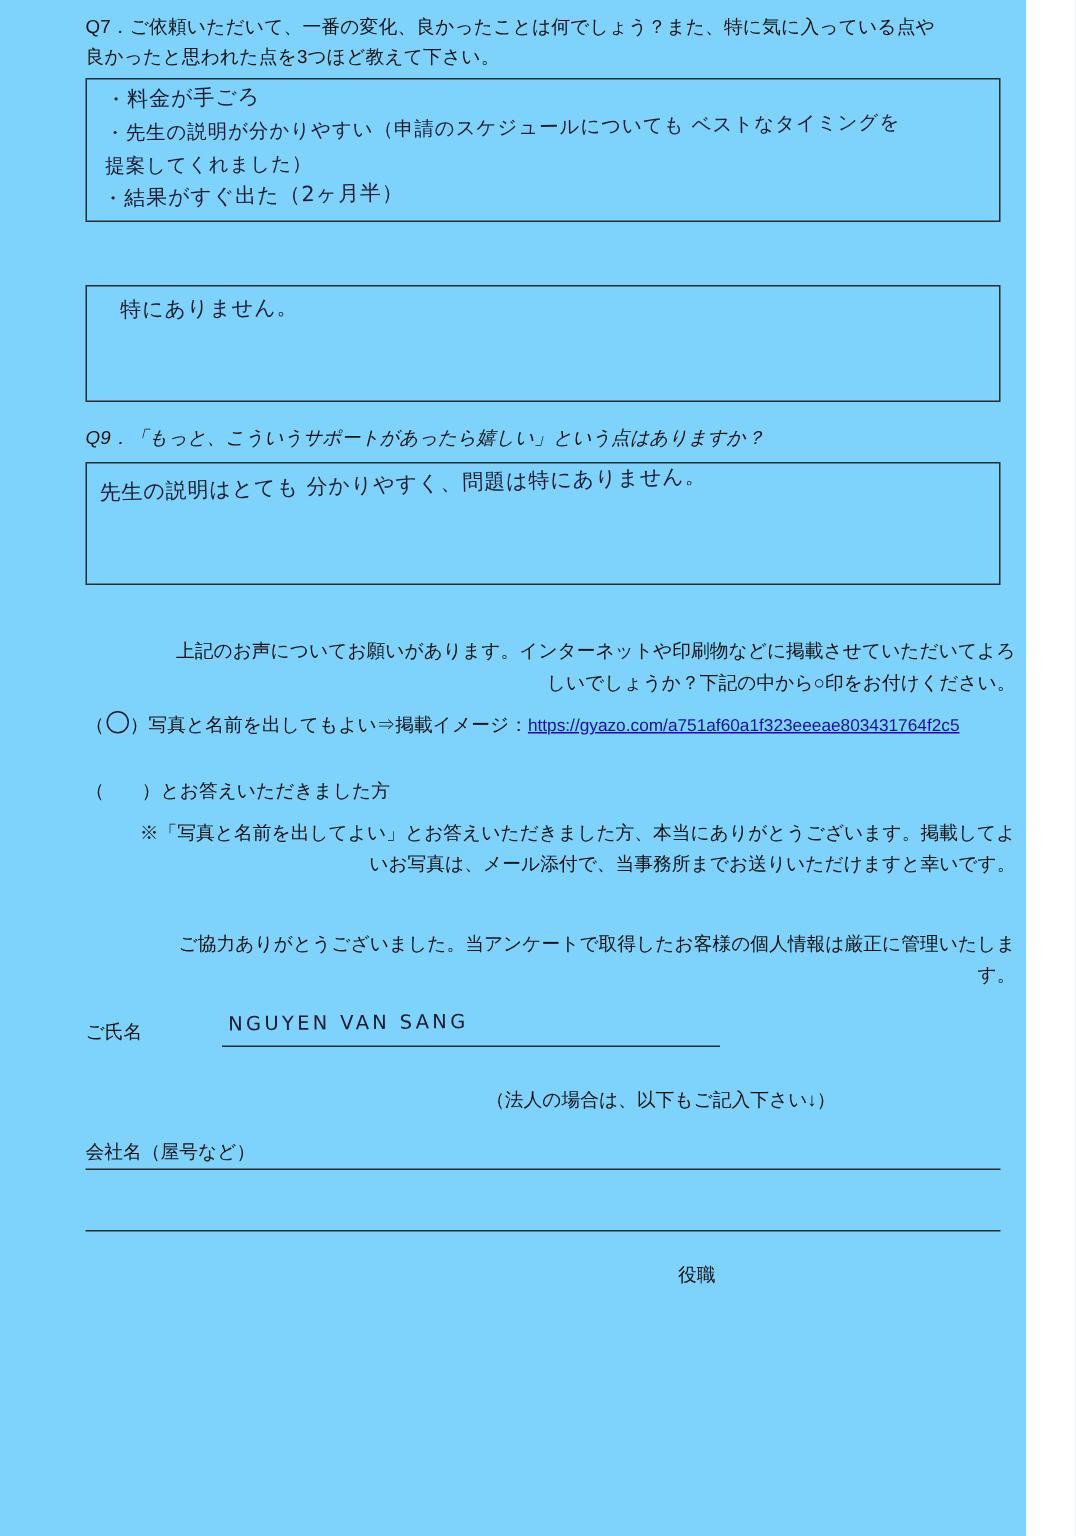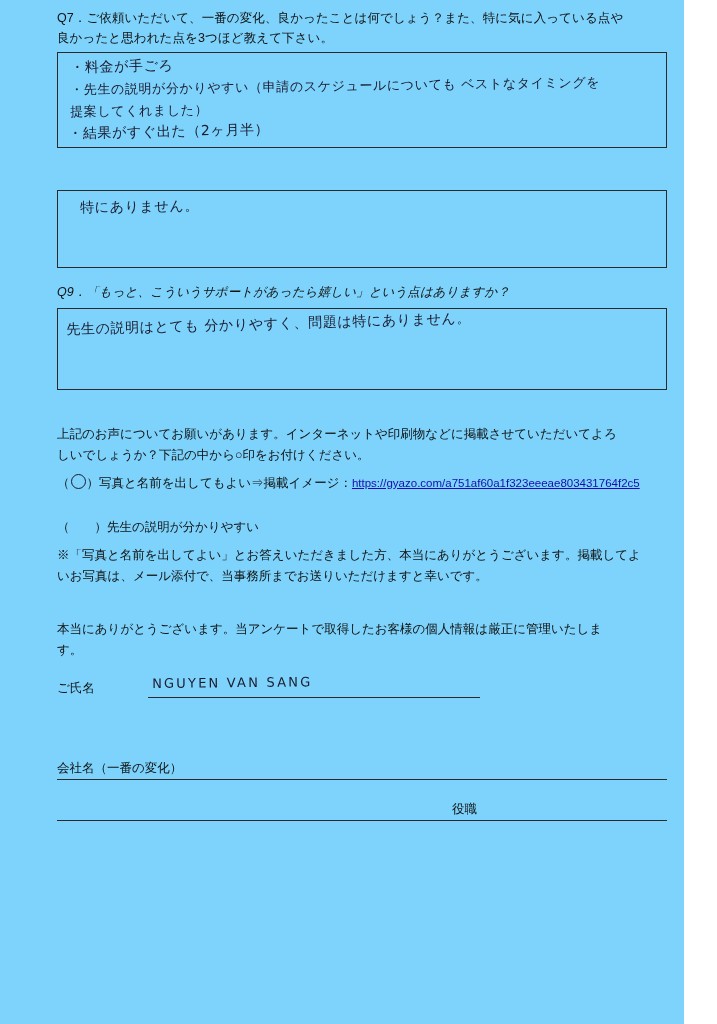--- a/index.html
+++ b/index.html
@@ -30,20 +30,21 @@
     letter-spacing: 0.1px;
     color: #111;
     white-space: pre-line;
   }
   .body-text {
     position: absolute;
     font-size: 12.5px;
     line-height: 21px;
     color: #111;
     white-space: pre-line;
+    text-align: right;
   }
   .answer-box {
     position: absolute;
     border: 1px solid #2b2b2b;
     box-sizing: border-box;
     background: transparent;
   }
   
   .hand {
     position: absolute;
@@ -130,33 +131,34 @@
 
   <div class="body-text" style="left:57px; top:424px; width:620px;">上記のお声についてお願いがあります。インターネットや印刷物などに掲載させていただいてよろ
 しいでしょうか？下記の中から○印をお付けください。</div>
 
   <div class="paren-row" style="left:57px; top:473px;">
     <span>（</span><span class="circle-mark"></span><span>）</span><span>写真と名前を出してもよい⇒掲載イメージ：</span><span class="link">https://gyazo.com/a751af60a1f323eeeae803431764f2c5</span>
   </div>
 
 
   <div class="paren-row" style="left:57px; top:517px;">
-    <span>（　　）</span><span>先生の説明が分かりやすい</span>
+    <span>（　　）</span><span>とお答えいただきました方</span>
   </div>
 
   <div class="body-text" style="left:57px; top:545px; width:620px;">※「写真と名前を出してよい」とお答えいただきました方、本当にありがとうございます。掲載してよ
 いお写真は、メール添付で、当事務所までお送りいただけますと幸いです。</div>
 
-  <div class="body-text" style="left:57px; top:619px; width:620px;">本当にありがとうございます。当アンケートで取得したお客様の個人情報は厳正に管理いたしま
+  <div class="body-text" style="left:57px; top:619px; width:620px;">ご協力ありがとうございました。当アンケートで取得したお客様の個人情報は厳正に管理いたしま
 す。</div>
 
   <div class="label-inline" style="left:57px; top:678px;">ご氏名</div>
   <div class="name-value" style="left:152px; top:676px;">NGUYEN  VAN  SANG</div>
   <div class="rule" style="left:148px; top:697px; width:332px;"></div>
 
+  <div class="body-text" style="left:57px; top:723px; width:500px;">（法人の場合は、以下もご記入下さい↓）</div>
 
-  <div class="label-inline" style="left:57px; top:758px;">会社名（一番の変化）</div>
+  <div class="label-inline" style="left:57px; top:758px;">会社名（屋号など）</div>
   <div class="rule" style="left:57px; top:779px; width:610px;"></div>
 
-  <div class="label-inline" style="left:452px; top:799px;">役職</div>
+  <div class="label-inline" style="left:452px; top:840px;">役職</div>
   <div class="rule" style="left:57px; top:820px; width:610px;"></div>
 
 </div>
 
 </body></html>

